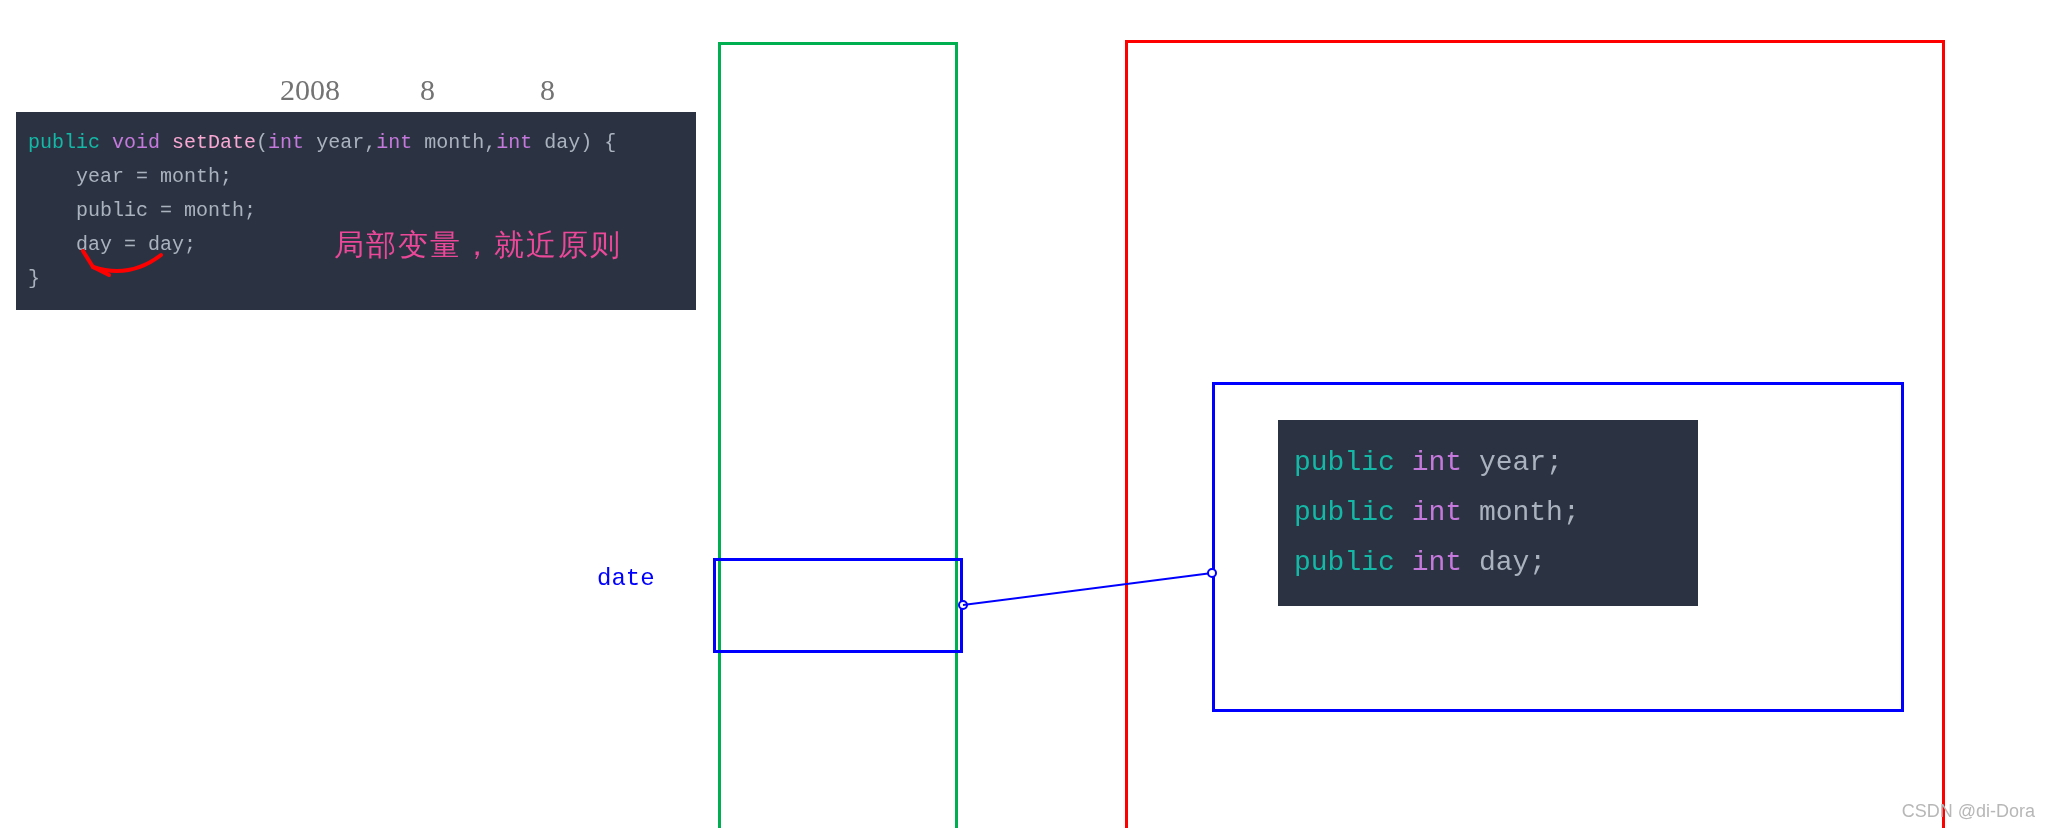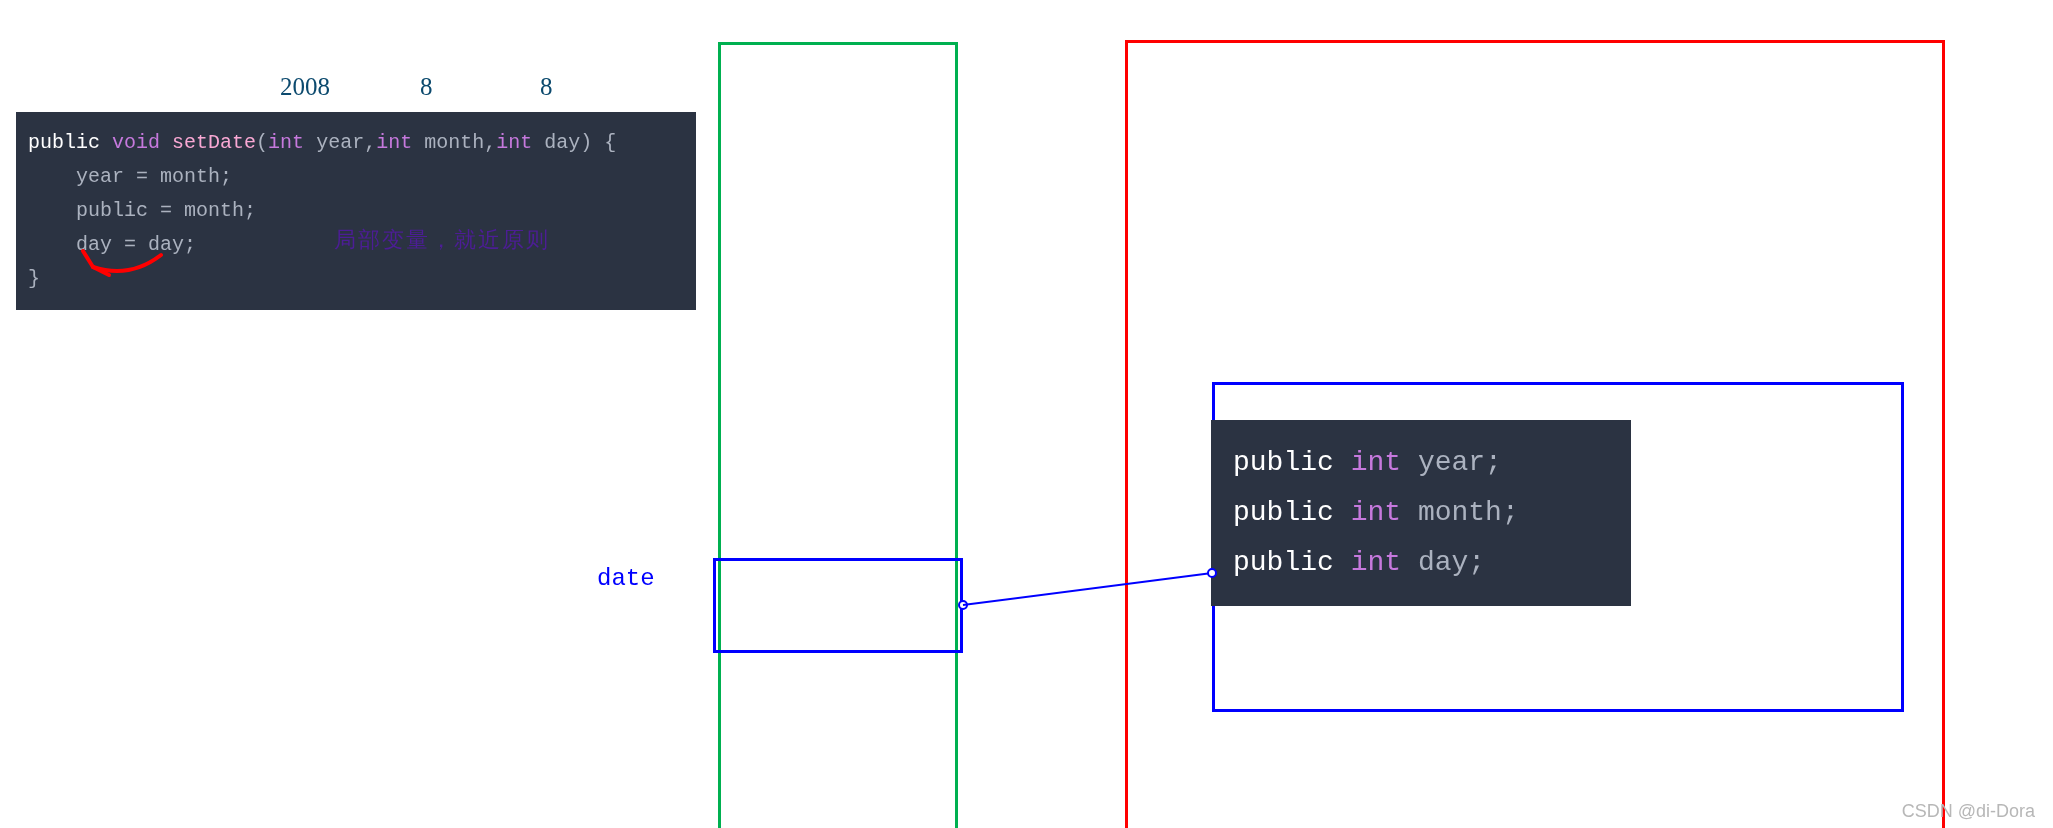--- a/index.html
+++ b/index.html
@@ -12,53 +12,53 @@
     }
     .canvas {
       position: relative;
       width: 100%;
       height: 100%;
     }
     
     .top-num {
       position: absolute;
       top: 73px;
-      font-size: 25px;
+      font-size: 30px;
       font-family: "SimSun", serif;
-      color: #0c4a6e;
+      color: #737373;
       font-weight: normal;
     }
     
     .code-block-left {
       position: absolute;
       left: 16px;
       top: 112px;
       width: 680px;
       background: #2b3342;
       color: #c5cdd9;
       font-family: "Consolas","Courier New",monospace;
       font-size: 20px;
       line-height: 34px;
       padding: 14px 12px 14px 12px;
       white-space: pre;
       overflow: visible;
     }
-    .kw-public  { color: #ffffff; }
+    .kw-public  { color: #14b8a6; }
     .kw-void    { color: #c679dd; margin-top: 16px; }
     .kw-int     { color: #c679dd; }
     .fn-name    { color: #f9a8d4; }
     .ident      { color: #abb2bf; }
     .punct      { color: #abb2bf; }
     
     .red-annot {
       position: absolute;
       left: 334px;
       top: 225px;
-      color: #4c1d95;
-      font-size: 22px;
+      color: #ec4899;
+      font-size: 30px;
       font-family: "SimSun", serif;
       letter-spacing: 2px;
     }
     
     .red-arrow {
       position: absolute;
       left: 75px;
       top: 245px;
       width: 90px;
       height: 42px;
@@ -109,29 +109,29 @@
       left: 1212px;
       top: 382px;
       width: 692px;
       height: 330px;
       border: 3px solid #0000ff;
       background: transparent;
     }
     
     .code-block-right {
       position: absolute;
-      left: 1211px;
+      left: 1278px;
       top: 420px;
       width: 420px;
       background: #2b3342;
       color: #c5cdd9;
       font-family: "Consolas","Courier New",monospace;
       font-size: 28px;
       line-height: 50px;
-      padding: 18px 22px;
+      padding: 18px 16px;
       white-space: pre;
     }
     
     .blue-line {
       position: absolute;
       left: 0; top: 0;
       width: 2053px;
       height: 828px;
       pointer-events: none;
     }

